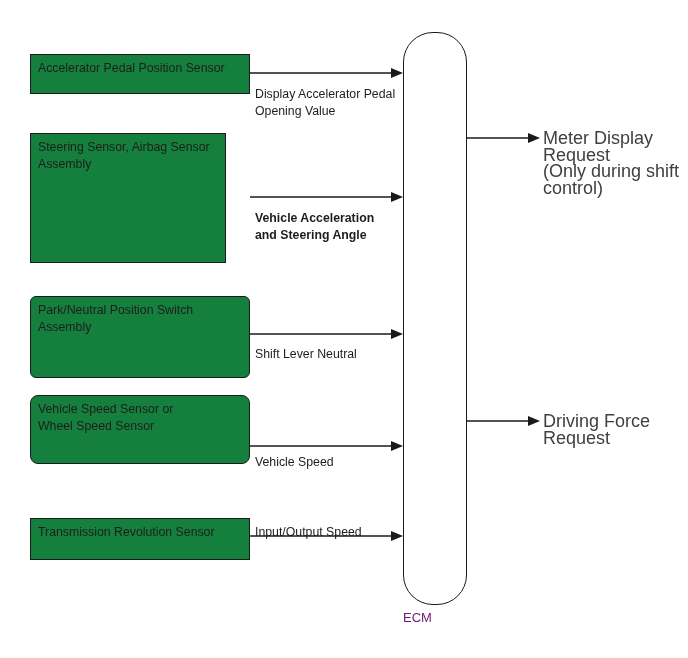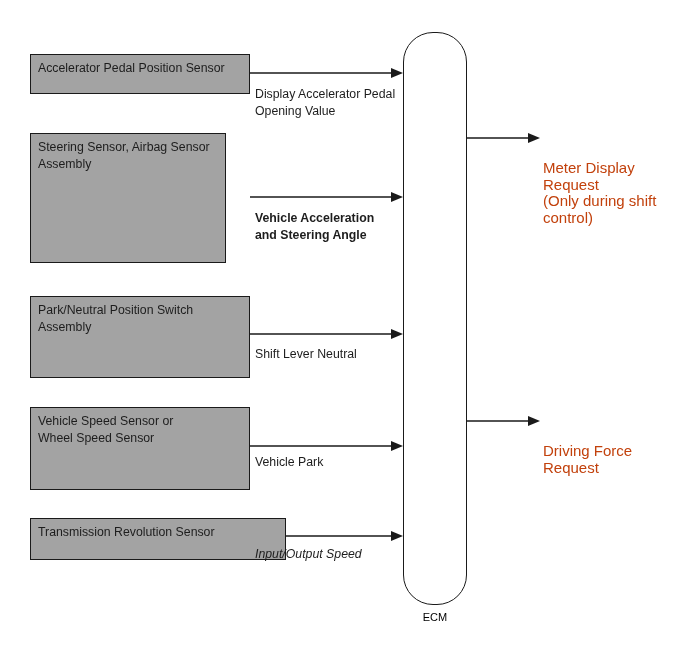--- a/index.html
+++ b/index.html
@@ -19,61 +19,59 @@
     position: absolute;
     left: 0;
     top: 0;
     width: 688px;
     height: 658px;
   }
   .sensor-box {
     position: absolute;
     box-sizing: border-box;
     border: 1.6px solid #1a1a1a;
-    background: #a3a3a3;
+    background: #15803d;
   }
   .sensor-box-label {
     position: absolute;
     left: 7px;
     top: 5px;
     right: 4px;
     font-size: 12.3px;
     line-height: 16.5px;
     color: #1d1d1d;
     white-space: pre-line;
   }
   .ecm-block {
     position: absolute;
     box-sizing: border-box;
     border: 1.6px solid #1a1a1a;
     background: #ffffff;
     border-radius: 30px;
   }
   .ecm-caption {
     position: absolute;
-    font-size: 11px;
+    font-size: 13px;
     line-height: 15px;
-    color: #000000;
-    text-align: center;
+    color: #701a75;
     white-space: nowrap;
   }
   .flow-label {
     position: absolute;
     font-size: 12.3px;
     line-height: 16.5px;
     color: #1d1d1d;
     white-space: pre-line;
   }
   .output-label {
     position: absolute;
-    font-size: 15px;
+    font-size: 18px;
     line-height: 16.5px;
-    color: #c2410c;
+    color: #404040;
     white-space: pre-line;
-    margin-top: 30px;
   }
 </style>
 </head>
 <body>
 
 <div id="diagram-root">
 
   <svg id="wiring-layer" viewBox="0 0 688 658" width="688" height="658" xmlns="http://www.w3.org/2000/svg">
       <line x1="250" y1="73" x2="392" y2="73" stroke="#1a1a1a" stroke-width="1.6"></line>
       <polygon points="403,73 391,68 391,78" fill="#1a1a1a"></polygon>
@@ -94,41 +92,41 @@
   <div id="boxes-layer">
       <div class="ecm-block" style="left: 403px; top: 32px; width: 64px; height: 573px; border-radius: 30px; border-color: rgb(26, 26, 26); border-width: 1.6px;"></div>
       <div class="ecm-caption" style="left: 403px; top: 610px; width: 64px;">ECM</div>
       <div class="sensor-box" style="left: 30px; top: 54px; width: 220px; height: 40px; border-color: rgb(26, 26, 26); border-width: 1.6px;">
         <div class="sensor-box-label">Accelerator Pedal Position Sensor</div>
       </div>
       <div class="sensor-box" style="left: 30px; top: 133px; width: 196px; height: 130px; border-color: rgb(26, 26, 26); border-width: 1.6px;">
         <div class="sensor-box-label">Steering Sensor, Airbag Sensor
 Assembly</div>
       </div>
-      <div class="sensor-box" style="left: 30px; top: 296px; width: 220px; height: 82px; border-color: rgb(26, 26, 26); border-width: 1.6px;">
+      <div class="sensor-box" style="left: 30px; top: 296px; width: 220px; height: 82px; border-color: rgb(26, 26, 26); border-width: 1.6px; border-radius: 6px;">
         <div class="sensor-box-label">Park/Neutral Position Switch
 Assembly</div>
       </div>
-      <div class="sensor-box" style="left: 30px; top: 407px; width: 220px; height: 83px; border-color: rgb(26, 26, 26); border-width: 1.6px;">
+      <div class="sensor-box" style="left: 30px; top: 395px; width: 220px; height: 69px; border-color: rgb(26, 26, 26); border-width: 1.6px; border-radius: 8px;">
         <div class="sensor-box-label">Vehicle Speed Sensor or
 Wheel Speed Sensor</div>
       </div>
-      <div class="sensor-box" style="left: 30px; top: 518px; width: 256px; height: 42px; border-color: rgb(26, 26, 26); border-width: 1.6px;">
+      <div class="sensor-box" style="left: 30px; top: 518px; width: 220px; height: 42px; border-color: rgb(26, 26, 26); border-width: 1.6px;">
         <div class="sensor-box-label">Transmission Revolution Sensor</div>
       </div>
     </div>
 
   <div id="labels-layer">
       <div class="flow-label" style="left: 255px; top: 86px;">Display Accelerator Pedal
 Opening Value</div>
       <div class="flow-label" style="left: 255px; top: 210px; font-weight: bold;">Vehicle Acceleration
 and Steering Angle</div>
       <div class="flow-label" style="left: 255px; top: 346px;">Shift Lever Neutral</div>
-      <div class="flow-label" style="left: 255px; top: 454px;">Vehicle Park</div>
-      <div class="flow-label" style="left: 255px; top: 546px; font-style: italic;">Input/Output Speed</div>
+      <div class="flow-label" style="left: 255px; top: 454px;">Vehicle Speed</div>
+      <div class="flow-label" style="left: 255px; top: 524px;">Input/Output Speed</div>
       <div class="output-label" style="left: 543px; top: 130px;">Meter Display Request
 (Only during shift
 control)</div>
       <div class="output-label" style="left: 543px; top: 413px;">Driving Force
 Request</div>
     </div>
 
 </div>
 
 </body></html>

